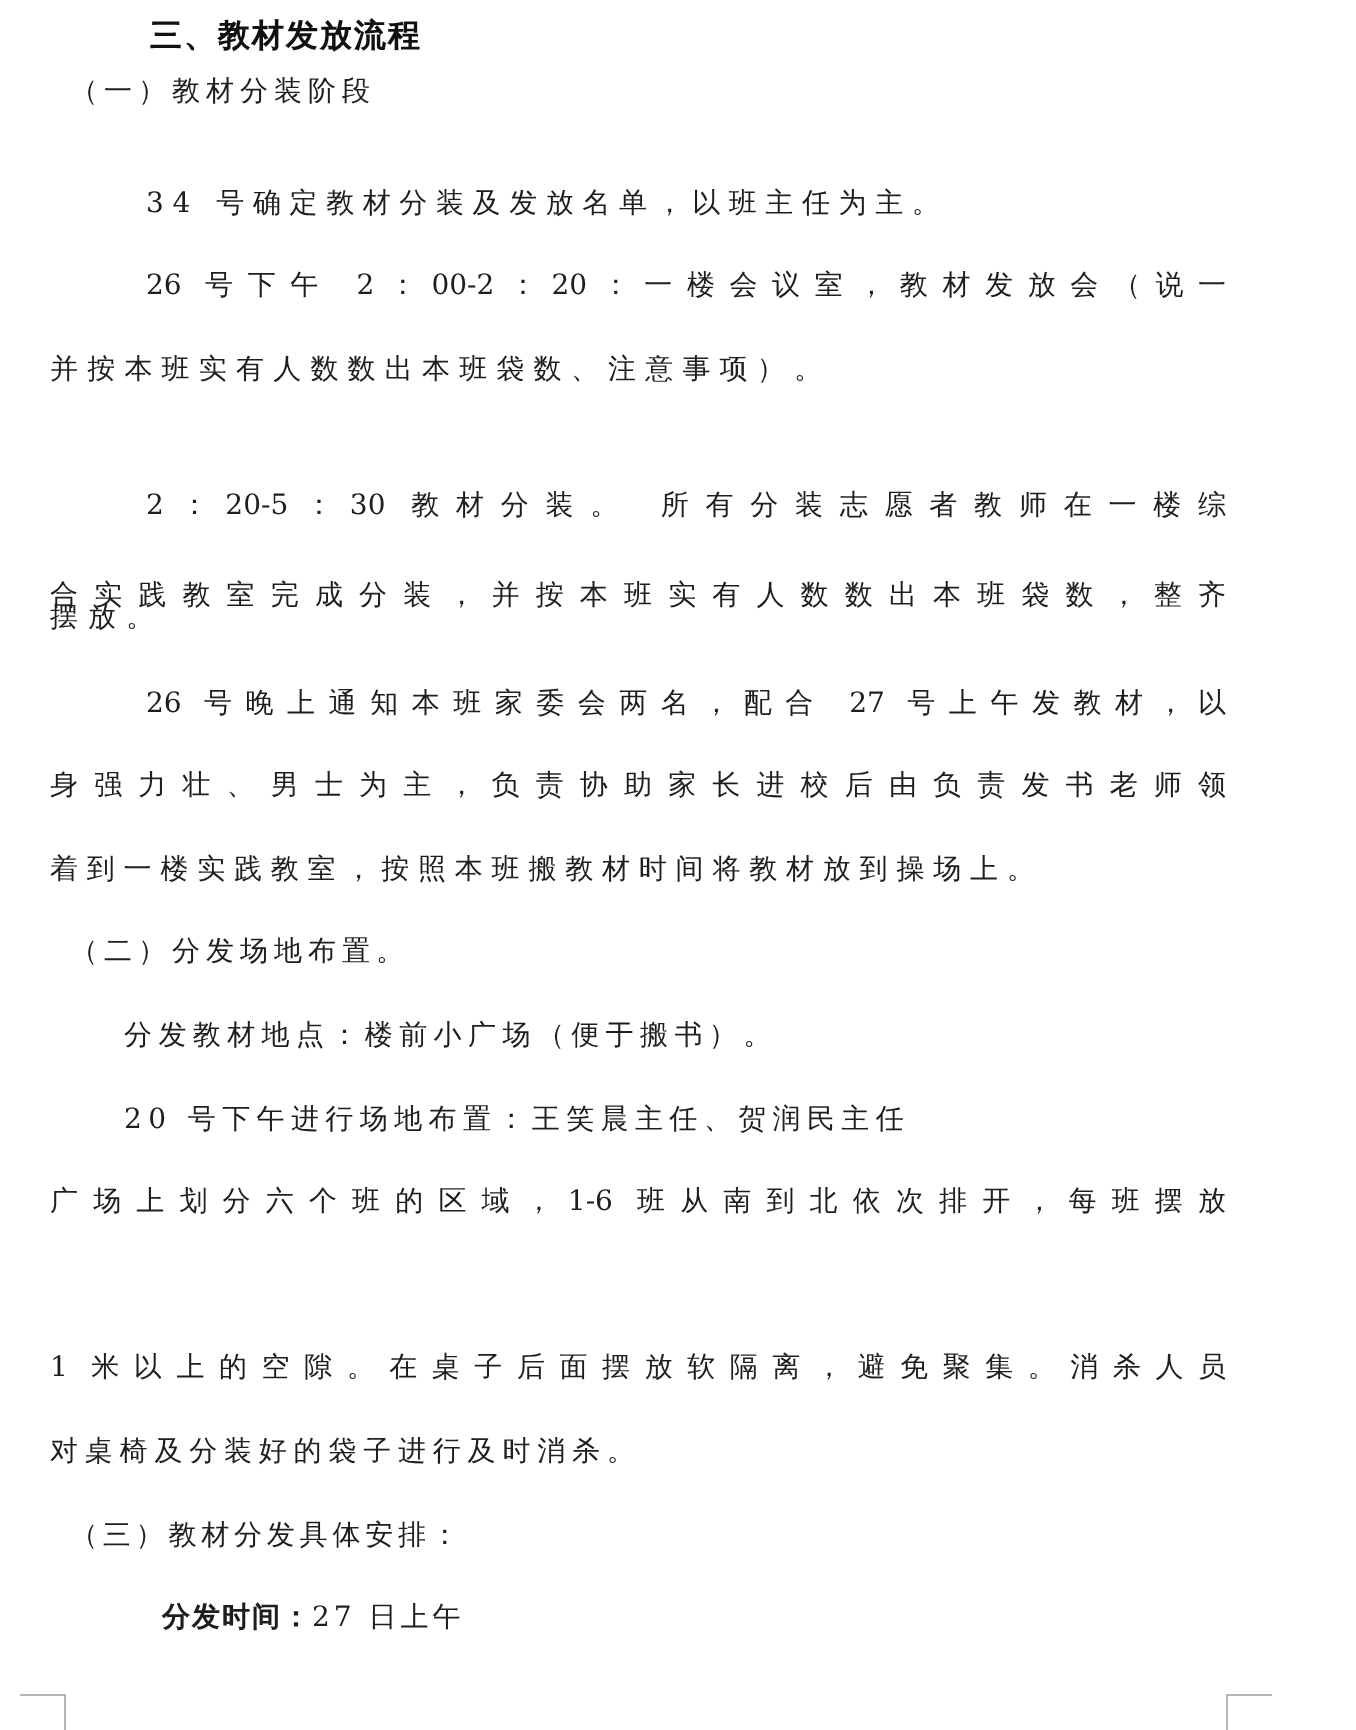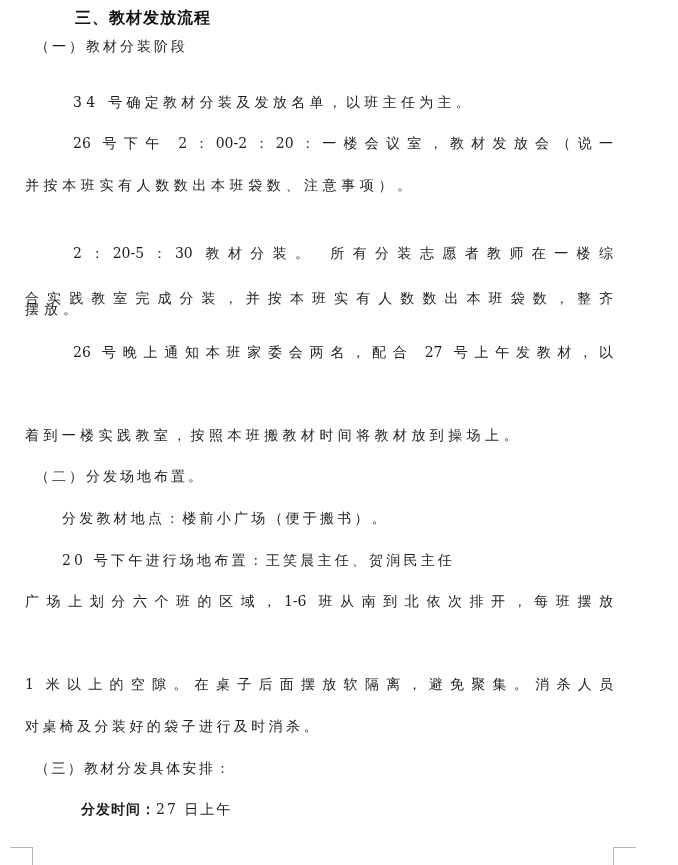--- a/index.html
+++ b/index.html
@@ -88,20 +88,21 @@
   <div class="line" style="left:73px; top:90px; letter-spacing:4.3px;">34 号确定教材分装及发放名单，以班主任为主。</div>
 
   <div class="line justify" style="left:73px; top:131px; width:540px;">26 号下午 2：00-2：20：一楼会议室，教材发放会（说一</div>
   <div class="line" style="left:25px; top:173px; letter-spacing:4.6px;">并按本班实有人数数出本班袋数、注意事项）。</div>
 
   <div class="line justify" style="left:73px; top:214px; width:540px;margin-top:27px;">2：20-5：30  教材分装。 所有分装志愿者教师在一楼综</div>
   <div class="line justify" style="left:25px; top:242px;margin-top:44px;">合实践教室完成分装，并按本班实有人数数出本班袋数，整齐</div>
   <div class="line" style="left:25px; top:297px; letter-spacing:5px;">摆放。</div>
 
   <div class="line justify" style="left:73px; top:340px; width:540px;">26 号晚上通知本班家委会两名，配合 27 号上午发教材，以</div>
+  <div class="line justify" style="left:25px; top:381px;">身强力壮、男士为主，负责协助家长进校后由负责发书老师领</div>
   <div class="line" style="left:25px; top:423px; letter-spacing:4.4px;">着到一楼实践教室，按照本班搬教材时间将教材放到操场上。</div>
 
   <div class="line sub" style="left:35px; top:464px;">（二）分发场地布置。</div>
 
   <div class="line" style="left:62px; top:506px; letter-spacing:3.2px;">分发教材地点：楼前小广场（便于搬书）。</div>
 
   <div class="line" style="left:62px; top:548px; letter-spacing:3.2px;">20 号下午进行场地布置：王笑晨主任、贺润民主任</div>
   <div class="line justify" style="left:25px; top:589px;">广场上划分六个班的区域，1-6 班从南到北依次排开，每班摆放</div>
   <div class="line justify" style="left:25px; top:672px;">1 米以上的空隙。在桌子后面摆放软隔离，避免聚集。消杀人员</div>
   <div class="line" style="left:25px; top:714px; letter-spacing:3.4px;">对桌椅及分装好的袋子进行及时消杀。</div>

